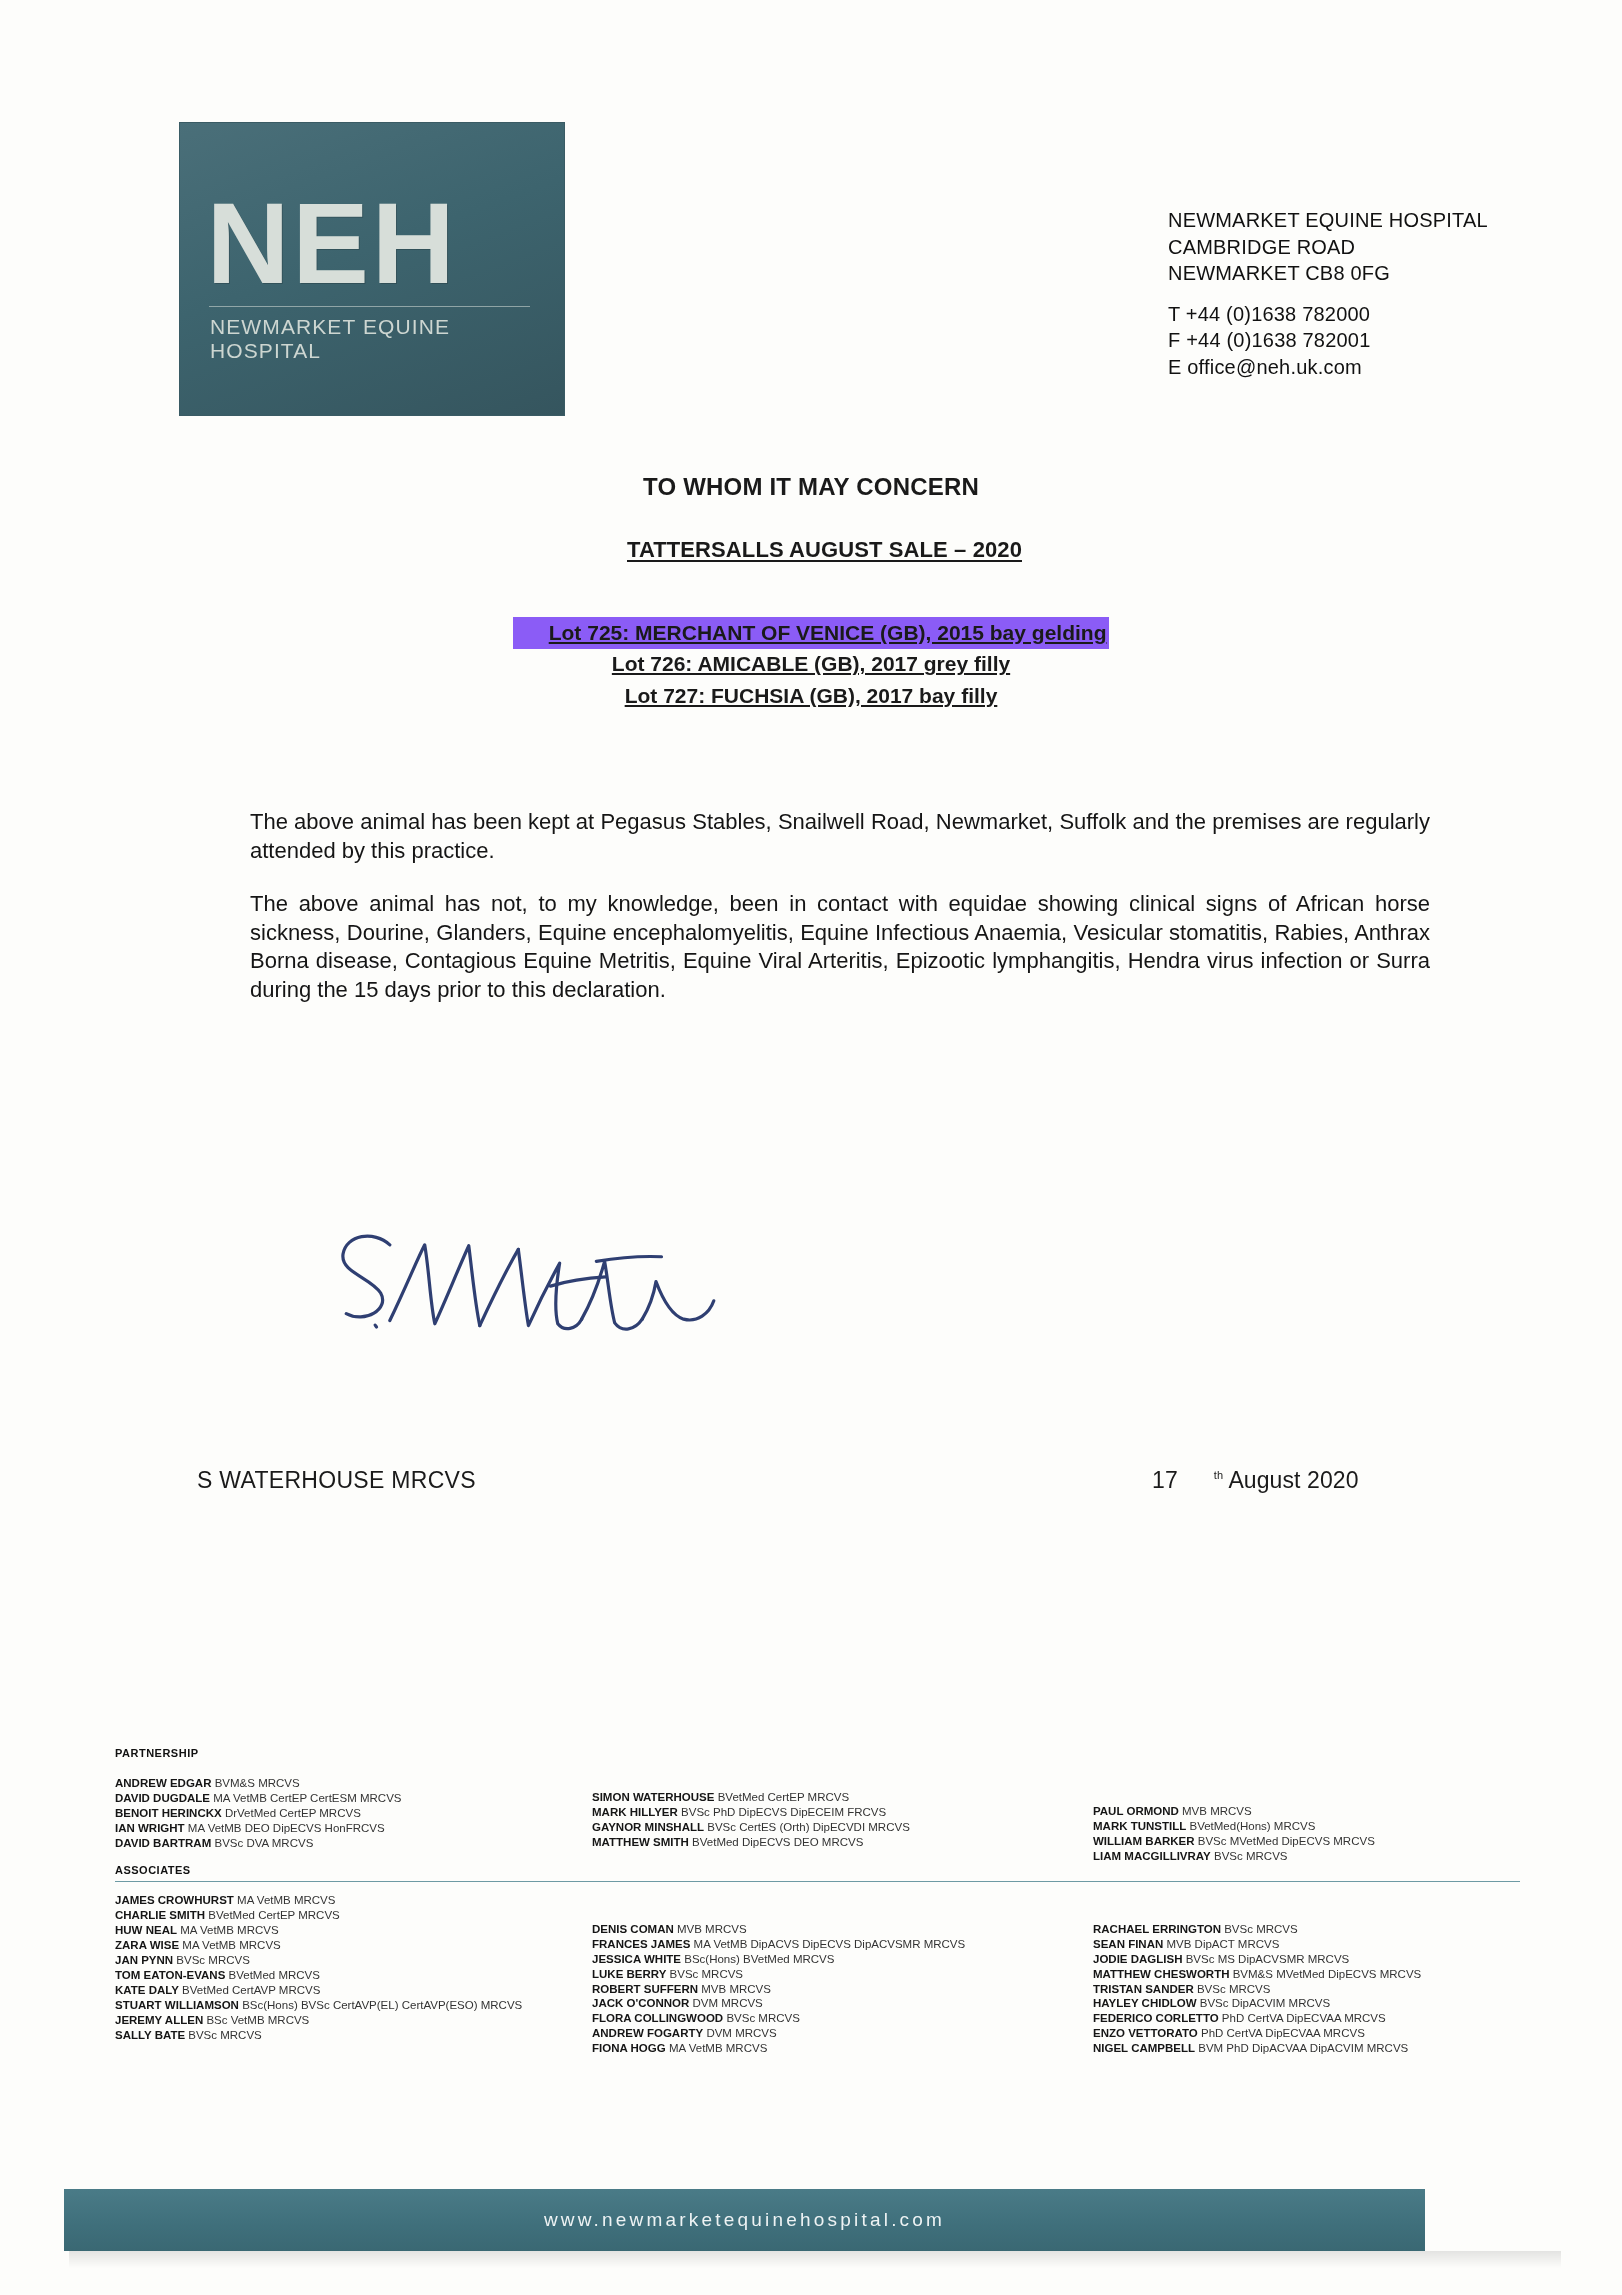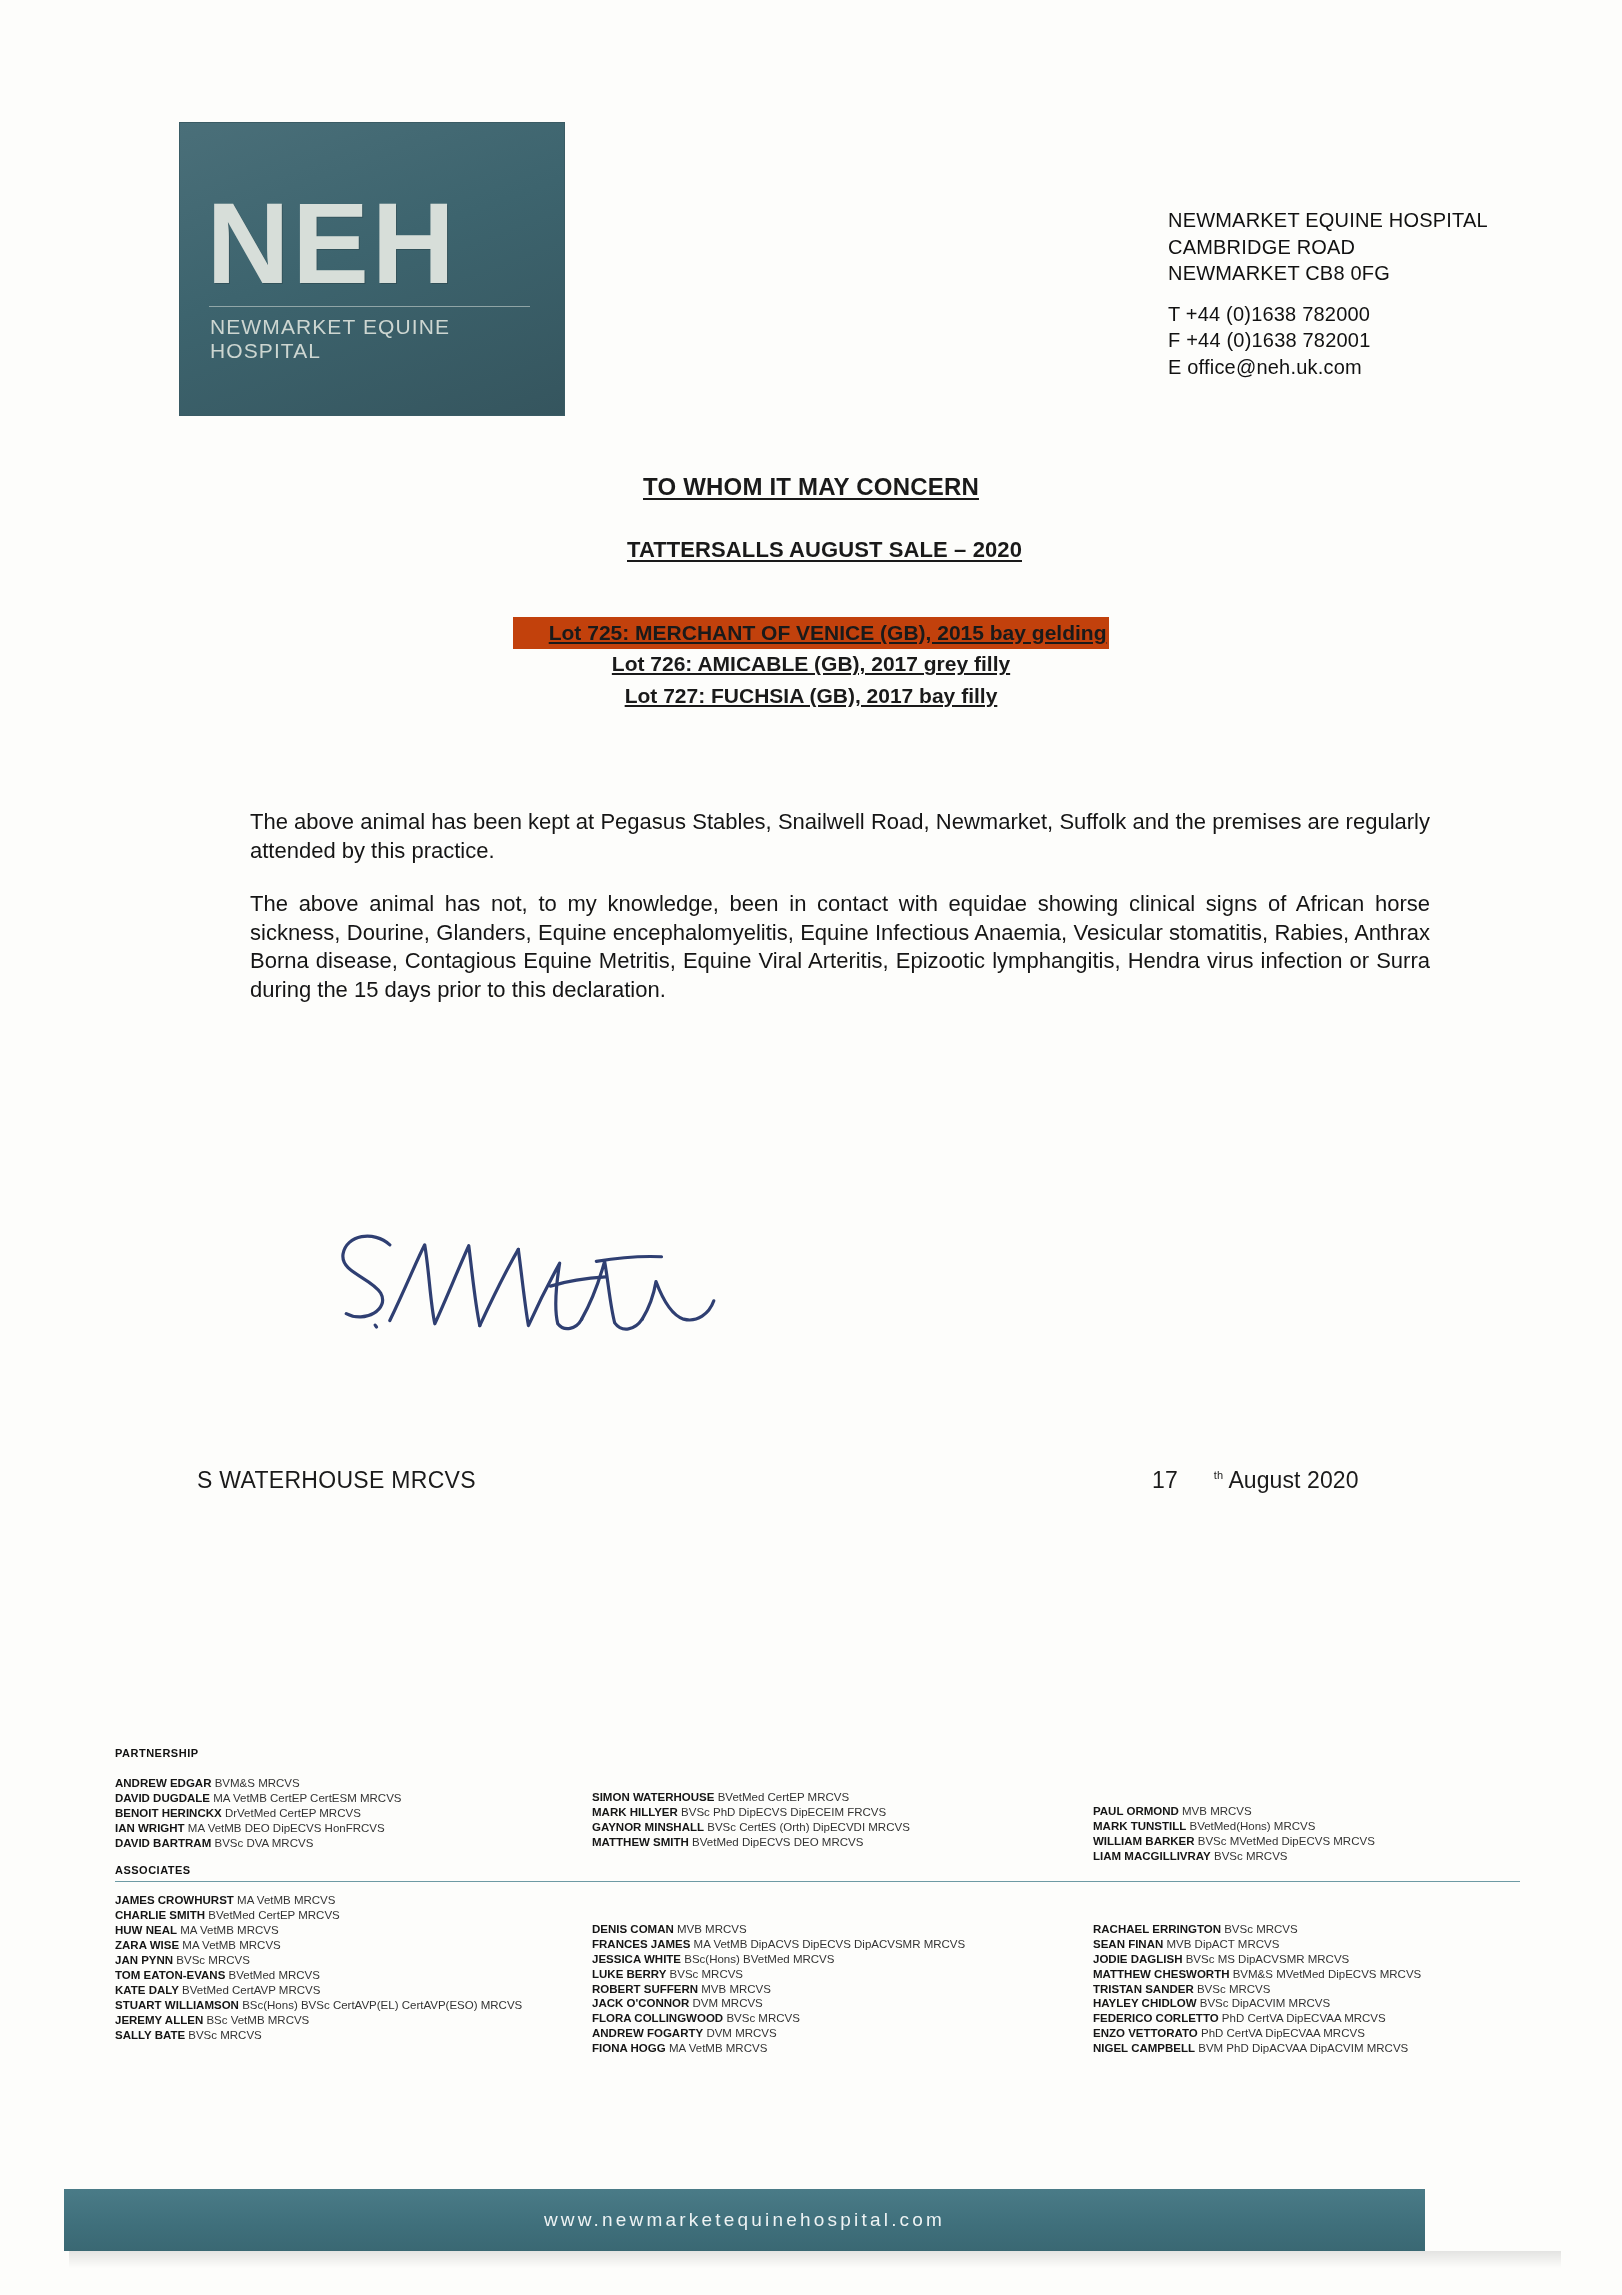--- a/index.html
+++ b/index.html
@@ -85,21 +85,20 @@
     position: absolute;
     top: 473px;
     left: 0;
     width: 100%;
     text-align: center;
   }
   .h-concern {
     font-size: 24px;
     font-weight: 700;
     letter-spacing: 0.2px;
-    text-decoration: underline;
     text-underline-offset: 3.2px;
   }
   .h-sale {
     margin-top: 36px;
     font-size: 22px;
     font-weight: 700;
     letter-spacing: 0.1px;
     text-decoration: underline;
     text-underline-offset: 3.2px;
     margin-left: 27px;
@@ -110,21 +109,21 @@
   }
   .lot {
     font-size: 21px;
     font-weight: 700;
     text-decoration: underline;
     text-underline-offset: 2.3px;
     display: inline-block;
     padding: 0.9px 2.8px;
   }
   .lot.hl {
-    background: #c2410c;
+    background: #8b5cf6;
     padding-left: 36px;
   }
 
   
   .body-text {
     position: absolute;
     top: 808px;
     left: 250px;
     width: 1180px;
     font-size: 22px;

